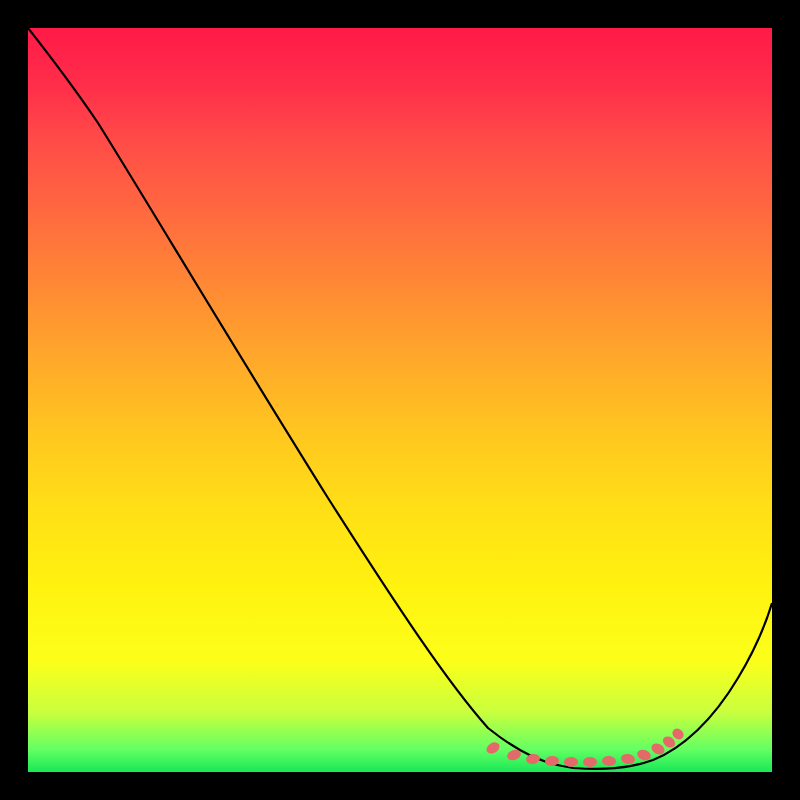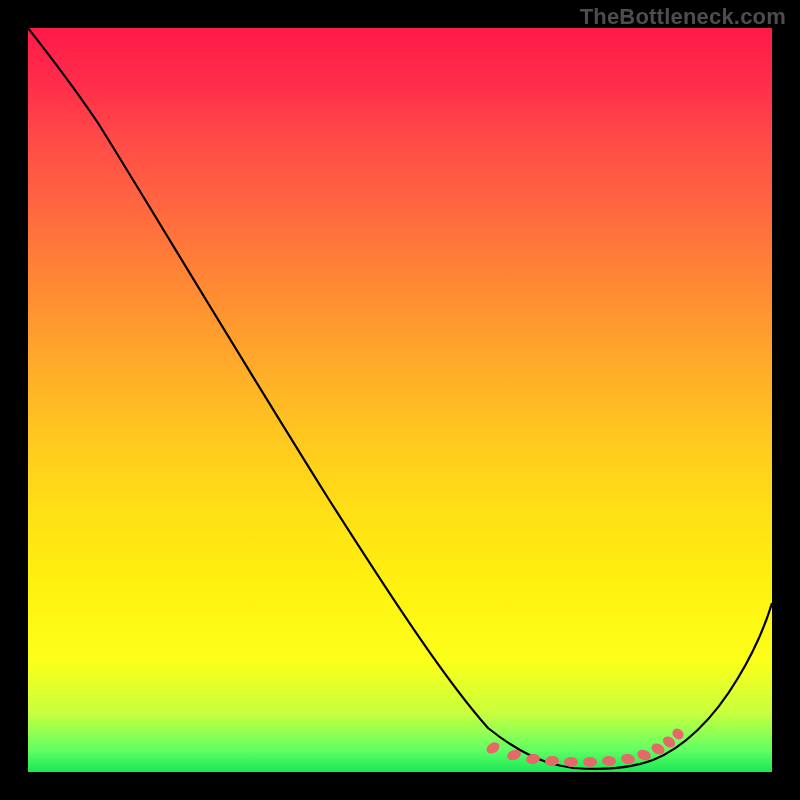--- a/index.html
+++ b/index.html
@@ -81,14 +81,13 @@
         <ellipse class="marker" cx="562" cy="734" rx="7" ry="5"></ellipse>
         <ellipse class="marker" cx="581" cy="733" rx="7" ry="5" transform="rotate(6 581 733)"></ellipse>
         <ellipse class="marker" cx="600" cy="731" rx="7" ry="5" transform="rotate(12 600 731)"></ellipse>
         <ellipse class="marker" cx="616" cy="727" rx="7" ry="5" transform="rotate(20 616 727)"></ellipse>
         <ellipse class="marker" cx="630" cy="721" rx="7" ry="5" transform="rotate(28 630 721)"></ellipse>
         <ellipse class="marker" cx="641" cy="714" rx="6.5" ry="5" transform="rotate(34 641 714)"></ellipse>
         <ellipse class="marker" cx="650" cy="706" rx="6" ry="5" transform="rotate(40 650 706)"></ellipse>
       </g>
     </svg>
   </div>
-  <div class="watermark">TheBottleneck.com</div>
 </div>
 
 </body></html>

